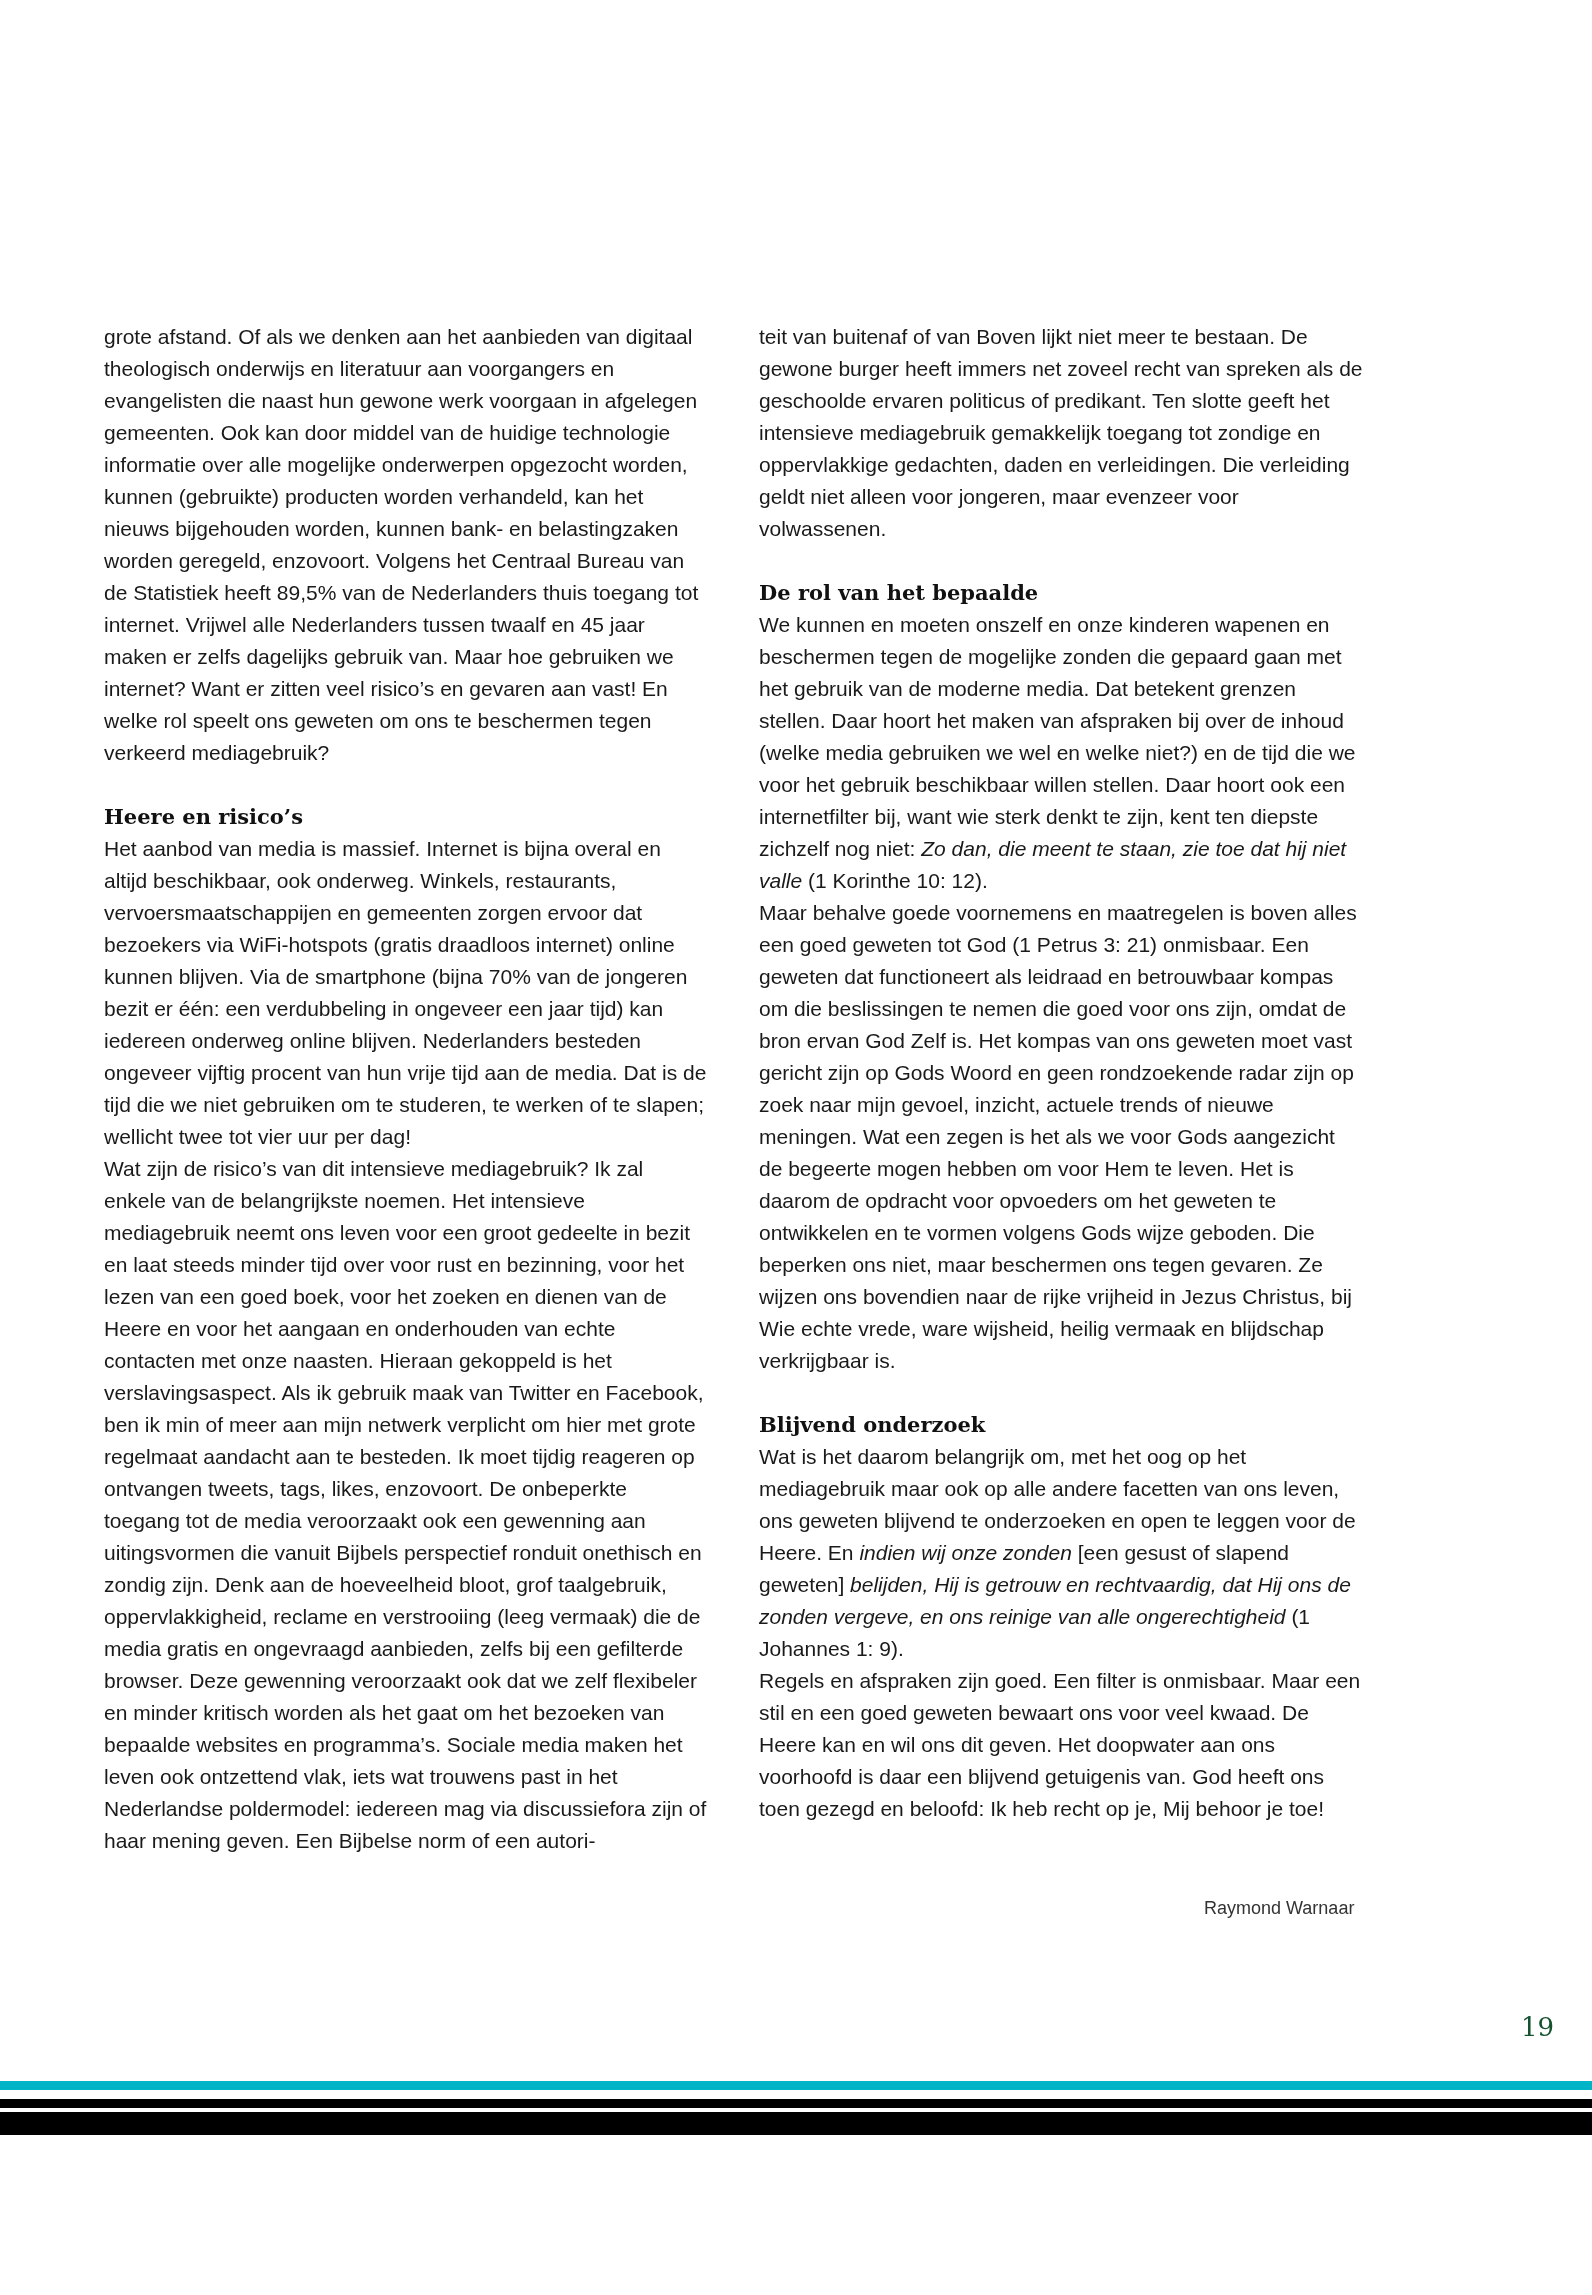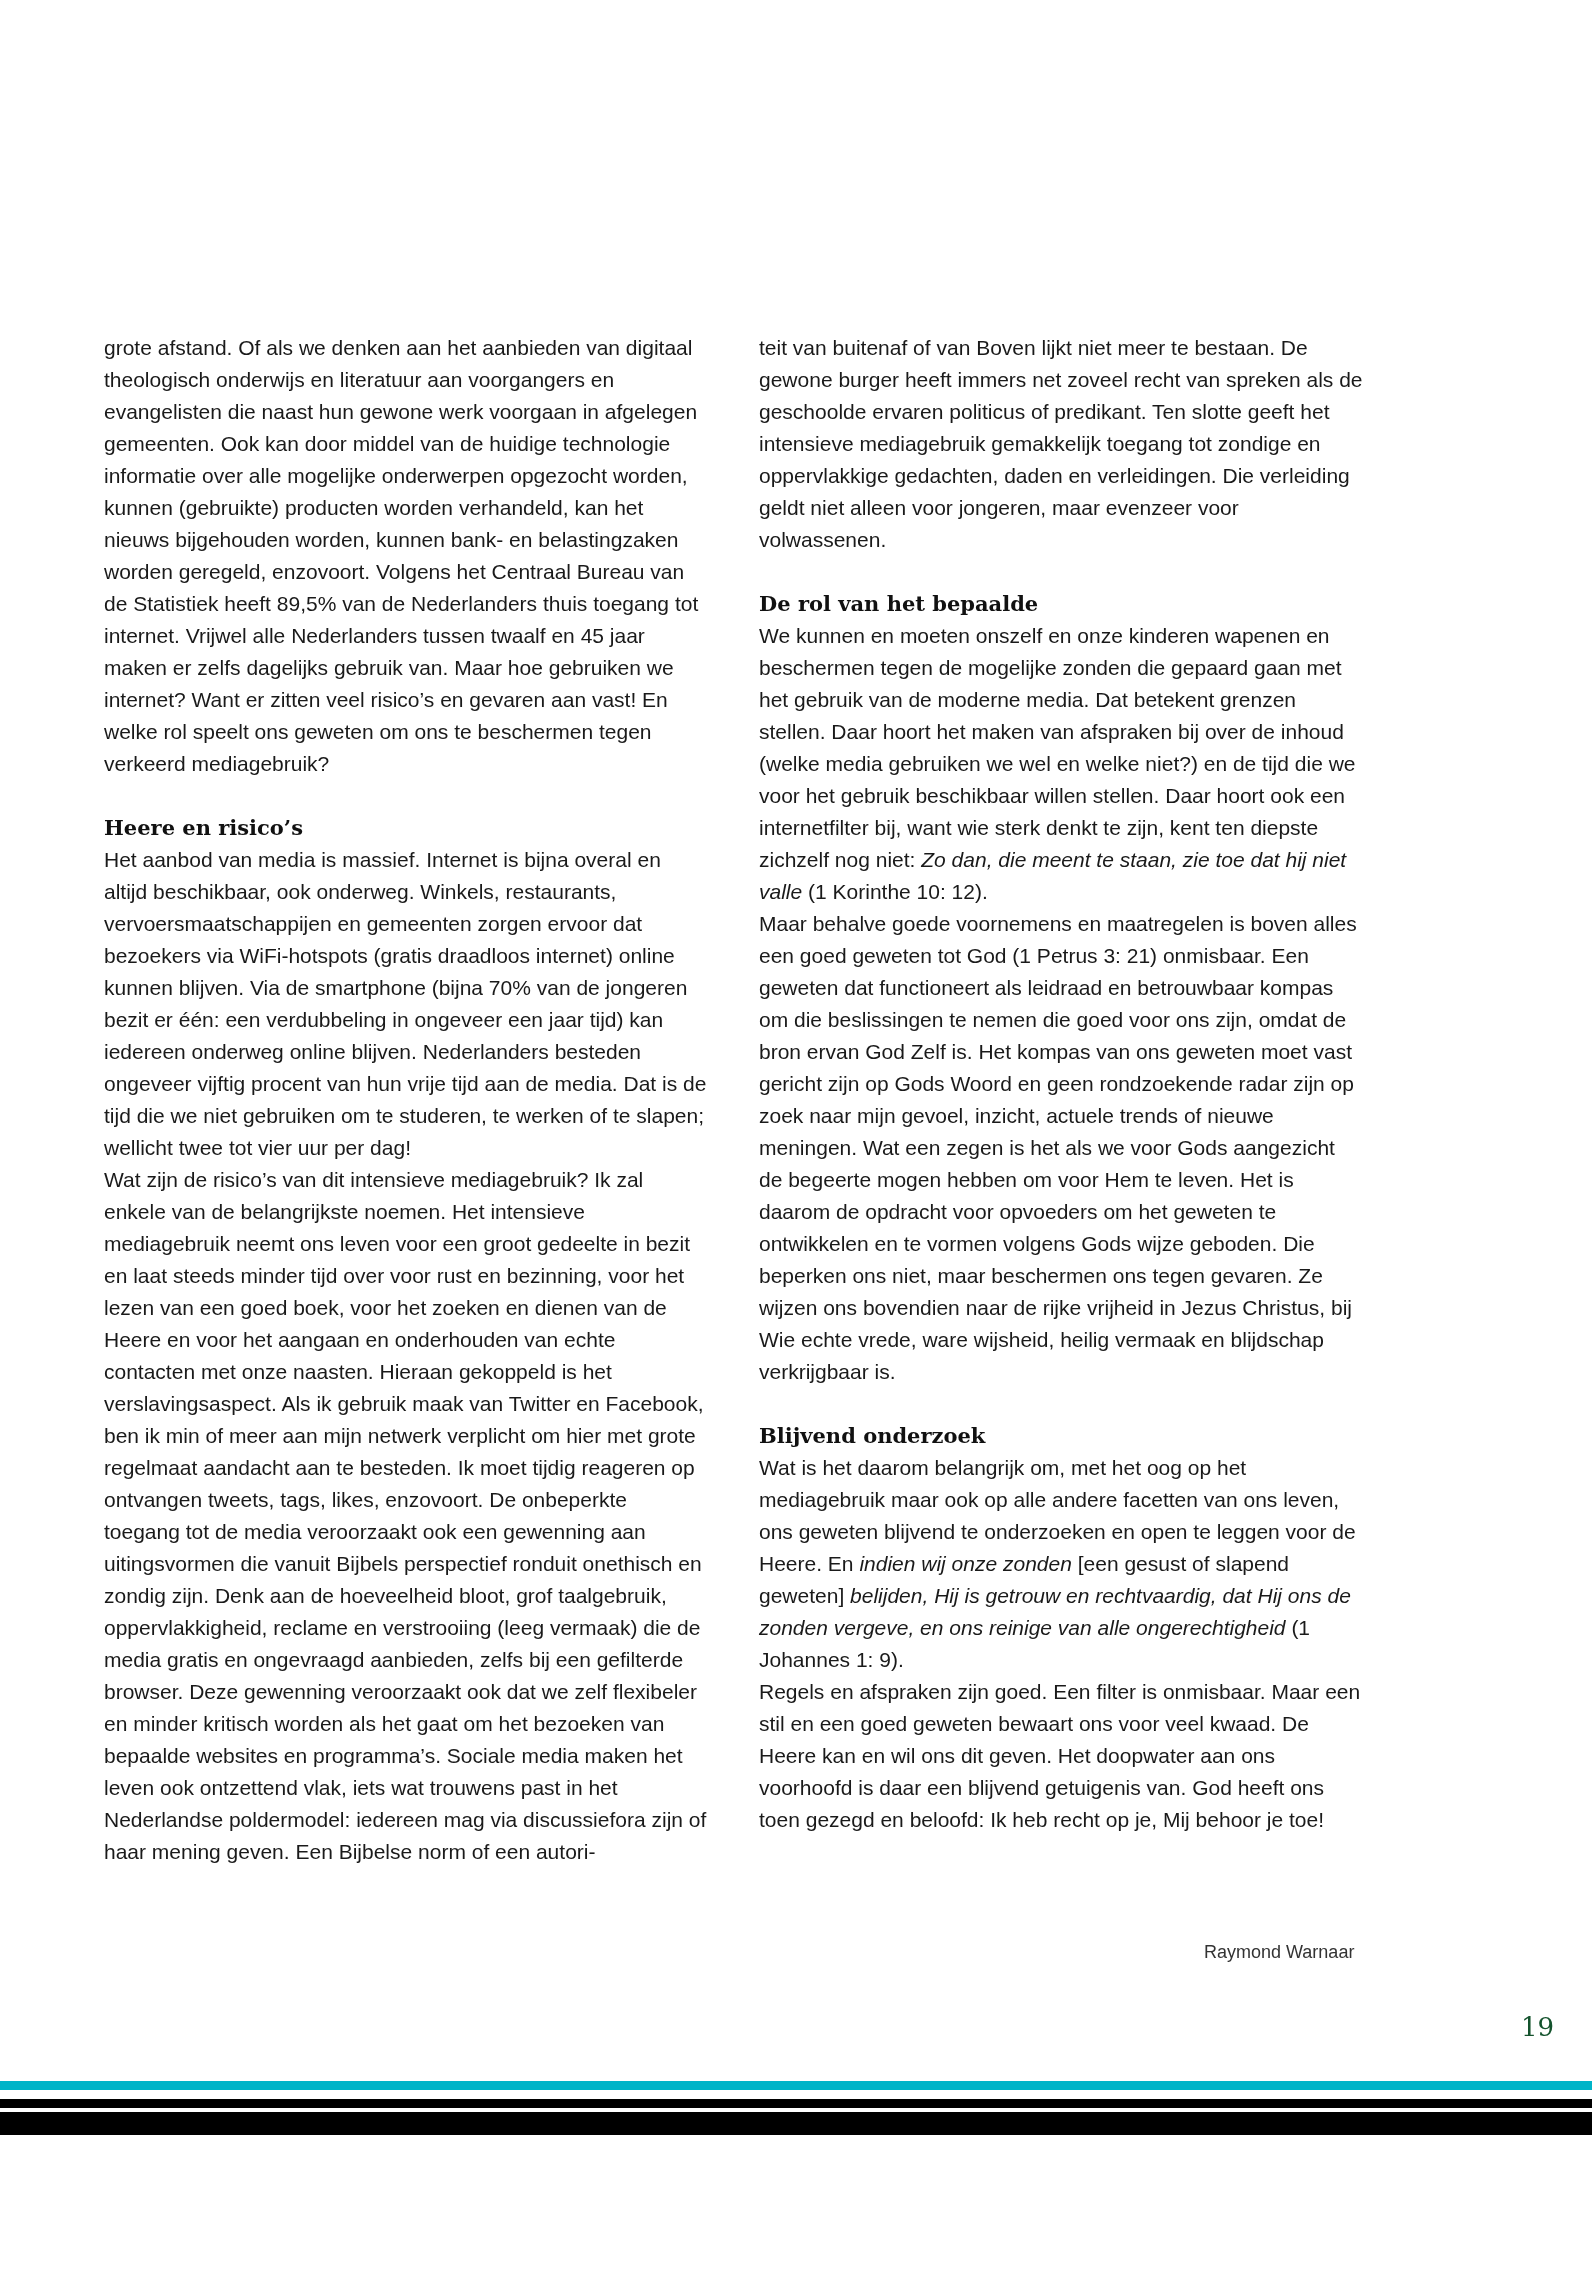--- a/index.html
+++ b/index.html
@@ -1,31 +1,31 @@
 <!DOCTYPE html>
 <html style="font-size:14px"><head>
 <meta charset="utf-8">
 <style>
   html, body { margin:0; padding:0; background:#ffffff; }
   body { width:1592px; height:2295px; position:relative; overflow:hidden; }
   .col {
     position:absolute; top:321px; width:604px;
     font-family:"Liberation Sans", sans-serif;
-    font-size:21px; line-height:32px; color:#1a1a1a;margin-top:11px;
+    font-size:21px; line-height:32px; color:#1a1a1a;
   }
   .col.left { left:104px; }
   .col.right { left:759px; }
   .col p { margin:0; }
   .col h2 {
     margin:32px 0 0 0; font-family:"DejaVu Serif", serif;
     font-size:21px; line-height:32px; font-weight:bold; color:#111;
   }
   .col em { font-style:italic; }
   .author {
-    position:absolute; left:1204px; top:1942px;
+    position:absolute; left:1204px; top:1898px;
     font-family:"Liberation Sans", sans-serif; font-size:18px; color:#333;
   }
   .page-number {
     position:absolute; left:1521px; top:2012px;
     font-family:"DejaVu Serif", serif; font-size:26px; color:#14532d;
   }
   .bar { position:absolute; left:0; width:1592px; }
   .bar.cyan { top:2081px; height:8.6px; background:#00b4c8; }
   .bar.thin { top:2099px; height:8.6px; background:#000; }
   .bar.thick { top:2112px; height:23px; background:#000; }

